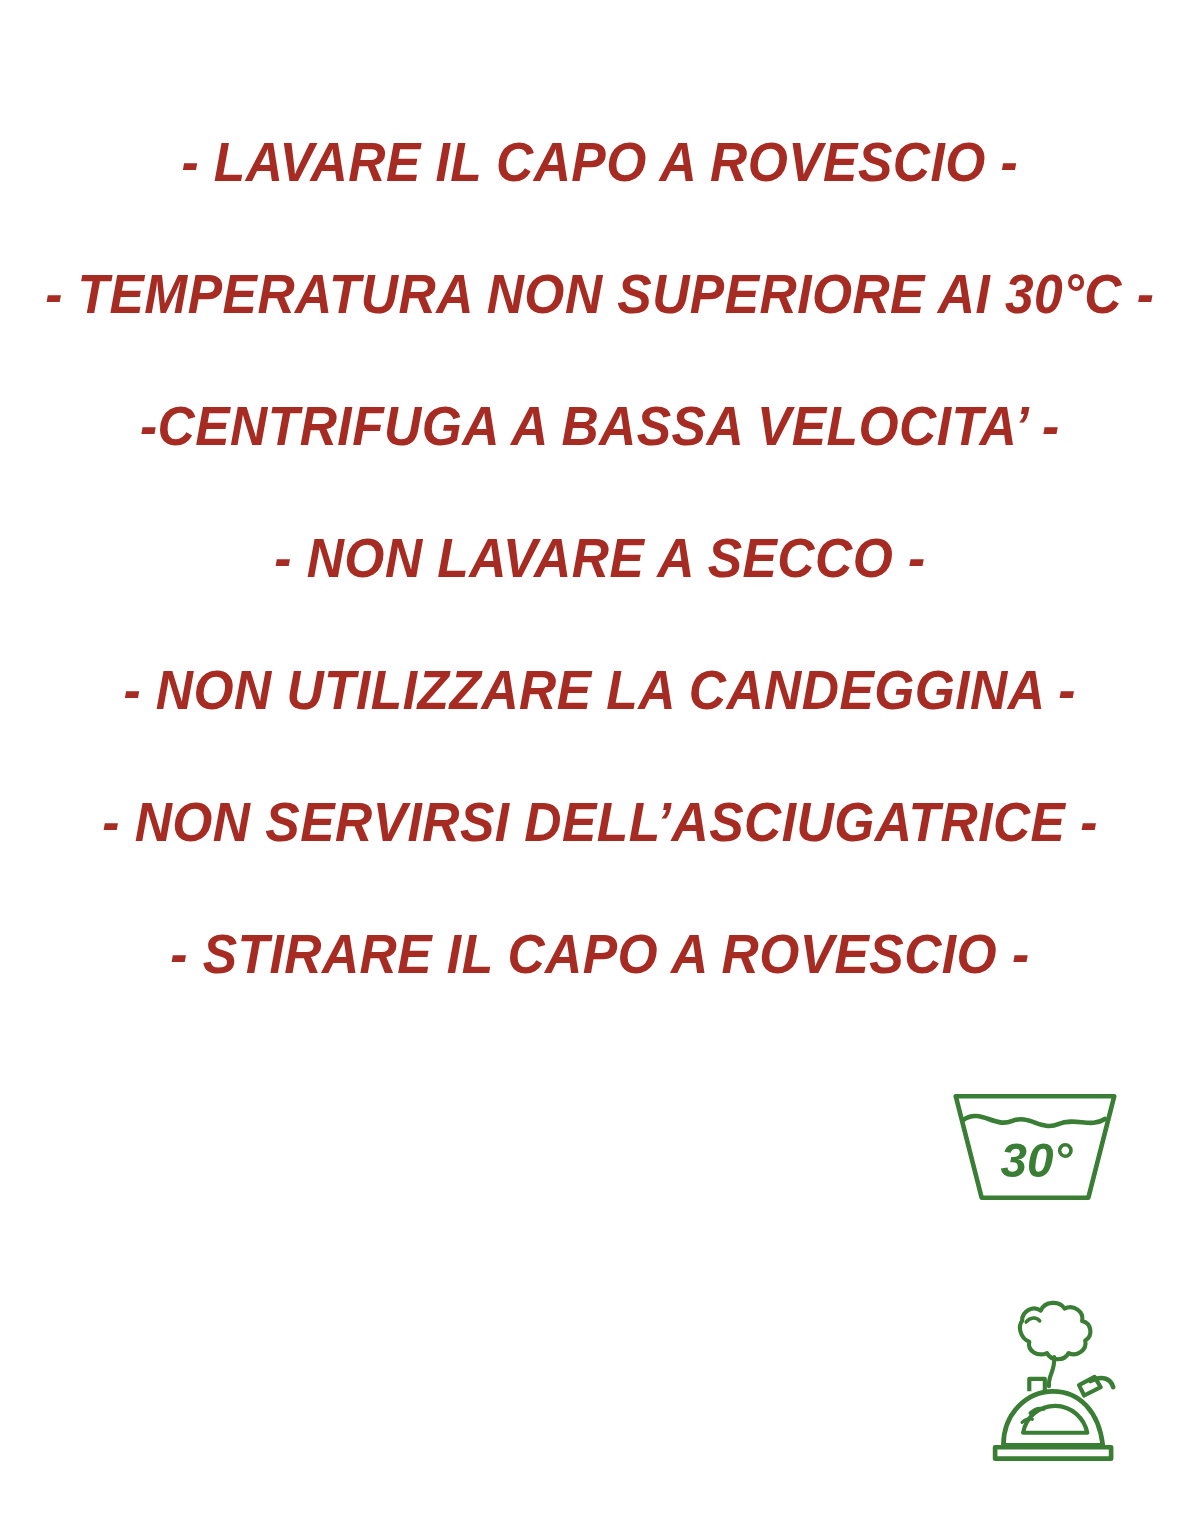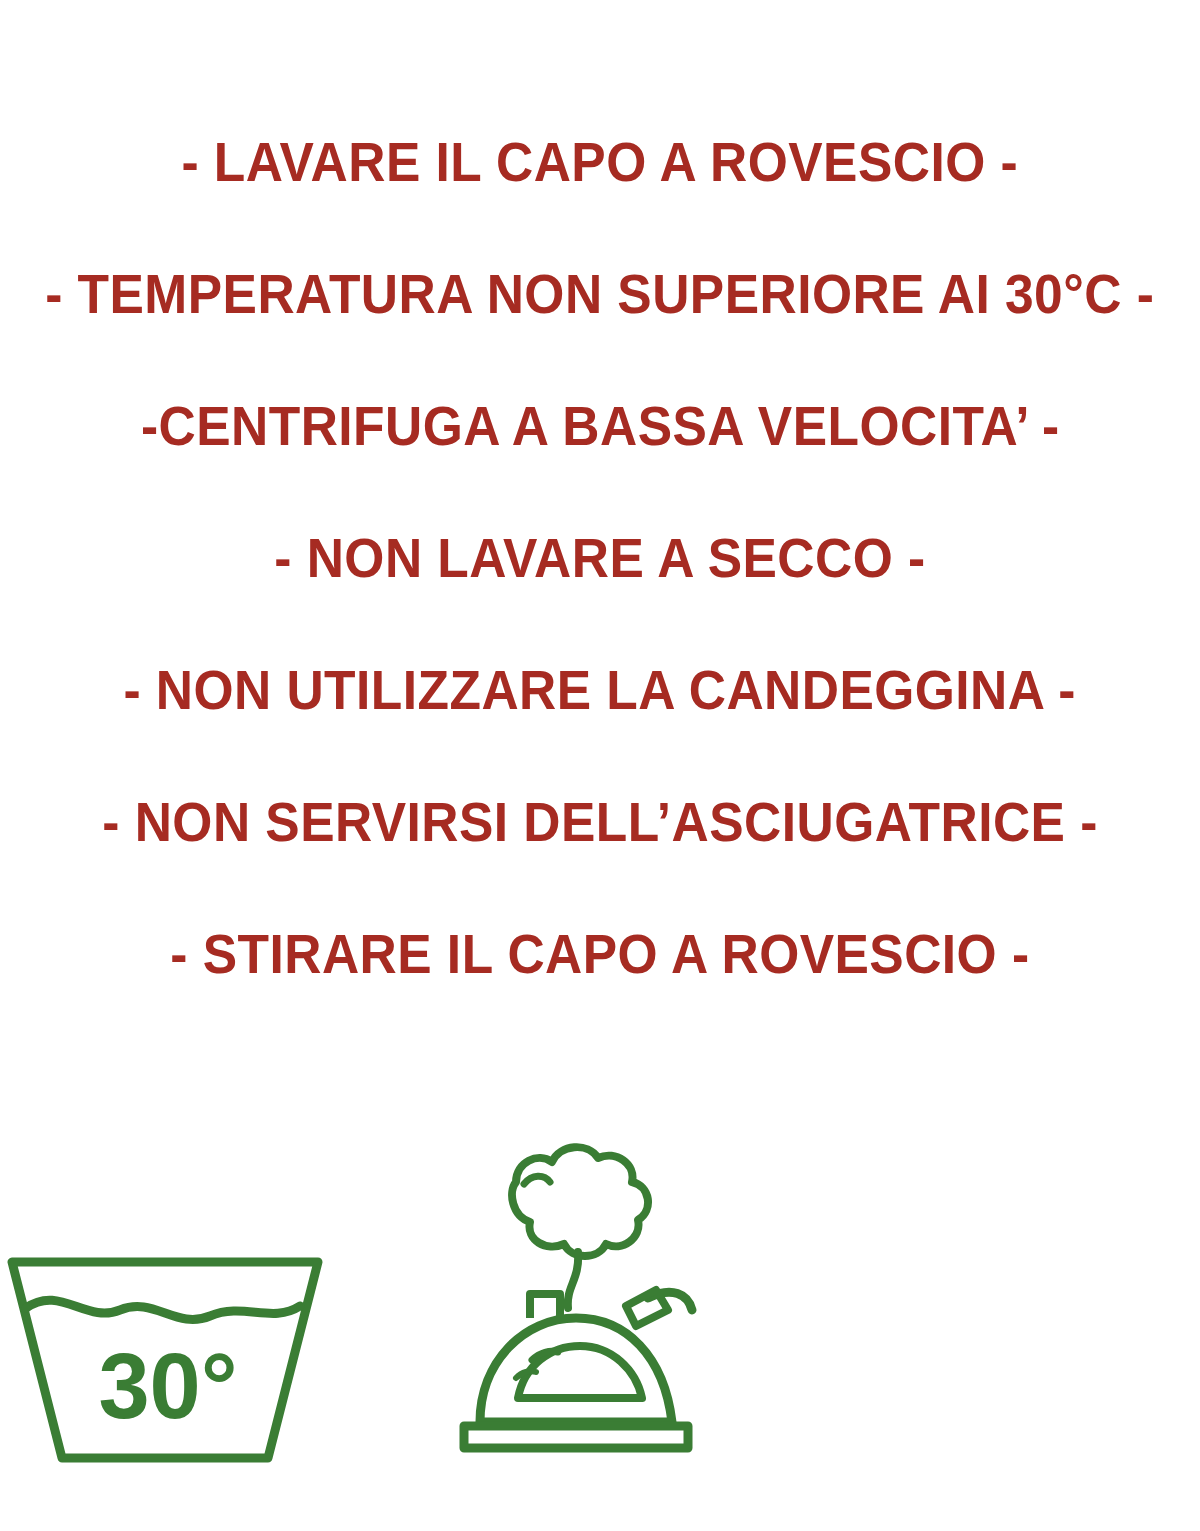--- a/index.html
+++ b/index.html
@@ -12,20 +12,21 @@
     height: 1531px;
     font-family: "Liberation Sans", sans-serif;
     overflow: hidden;
   }
   .sheet {
     position: relative;
     width: 1200px;
     height: 1531px;
     background: #ffffff;
     box-sizing: border-box;
+    font-style: italic;
   }
   .care-list {
     position: absolute;
     top: 96px;
     left: 0;
     width: 1200px;
     display: flex;
     flex-direction: column;
     align-items: center;
     gap: 0;
@@ -45,22 +46,24 @@
   .care-line.wide {
     font-size: 56px;
   }
   .symbols {
     position: absolute;
     top: 1090px;
     left: 0;
     width: 1200px;
     height: 380px;
     display: flex;
+    justify-content: center;
     align-items: flex-end;
     gap: 90px;
+    flex-direction: column;
   }
   .symbol {
     display: block;
   }
   .wash-symbol {
     width: 330px;
     height: 220px;
   }
   .iron-symbol {
     width: 300px;

